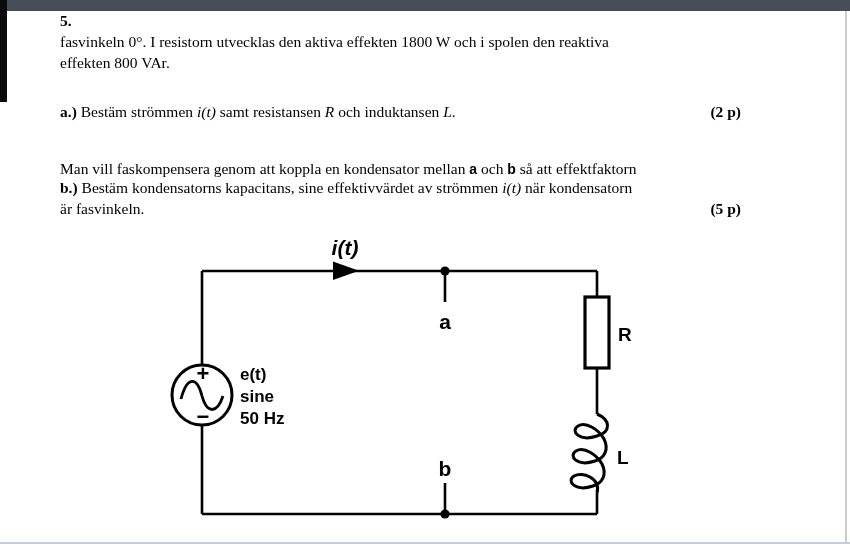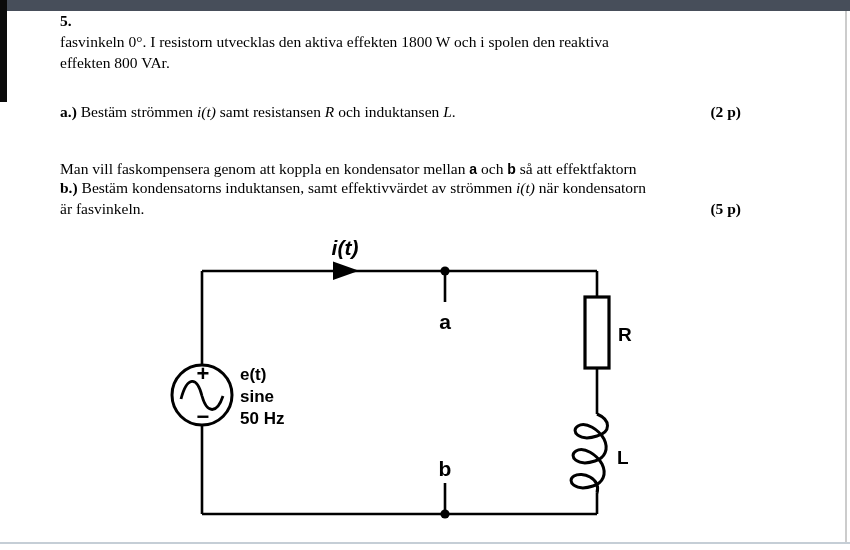--- a/index.html
+++ b/index.html
@@ -49,21 +49,21 @@
     <span><span class="seg-b">a.)</span><span> Bestäm strömmen </span><span class="seg-i">i(t)</span><span> samt resistansen </span><span class="seg-i">R</span><span> och induktansen </span><span class="seg-i">L</span><span>.</span></span>
     <span class="pts">(2 p)</span>
   </div>
 </div>
 
 <div class="textblock" style="top:129px;margin-top:29px;">
   <div class="tline"><span>Man vill faskompensera genom att koppla en kondensator mellan </span><span class="seg-bs">a</span><span> och </span><span class="seg-bs">b</span><span> så att effektfaktorn</span></div>
 </div>
 
 <div class="textblock" style="top:177px;">
-  <div class="tline"><span class="seg-b">b.)</span><span> Bestäm kondensatorns induktansen, samt effektivvärdet av strömmen </span><span class="seg-i">i(t)</span><span> när kondensatorn</span></div>
+  <div class="tline"><span class="seg-b">b.)</span><span> Bestäm kondensatorns kapacitans, sine effektivvärdet av strömmen </span><span class="seg-i">i(t)</span><span> när kondensatorn</span></div>
   <div class="tline">
     <span><span>är fasvinkeln.</span></span>
     <span class="pts">(5 p)</span>
   </div>
 </div>
 
 <svg class="circuit" viewBox="150 230 550 310">
 
   <path d="M202,271 H597 M202,271 V365 M202,425 V514 M202,514 H597 M597,271 V297 M597,368 V414 M597,493 V514" fill="none" stroke="#000" stroke-width="2.6"></path>
 

